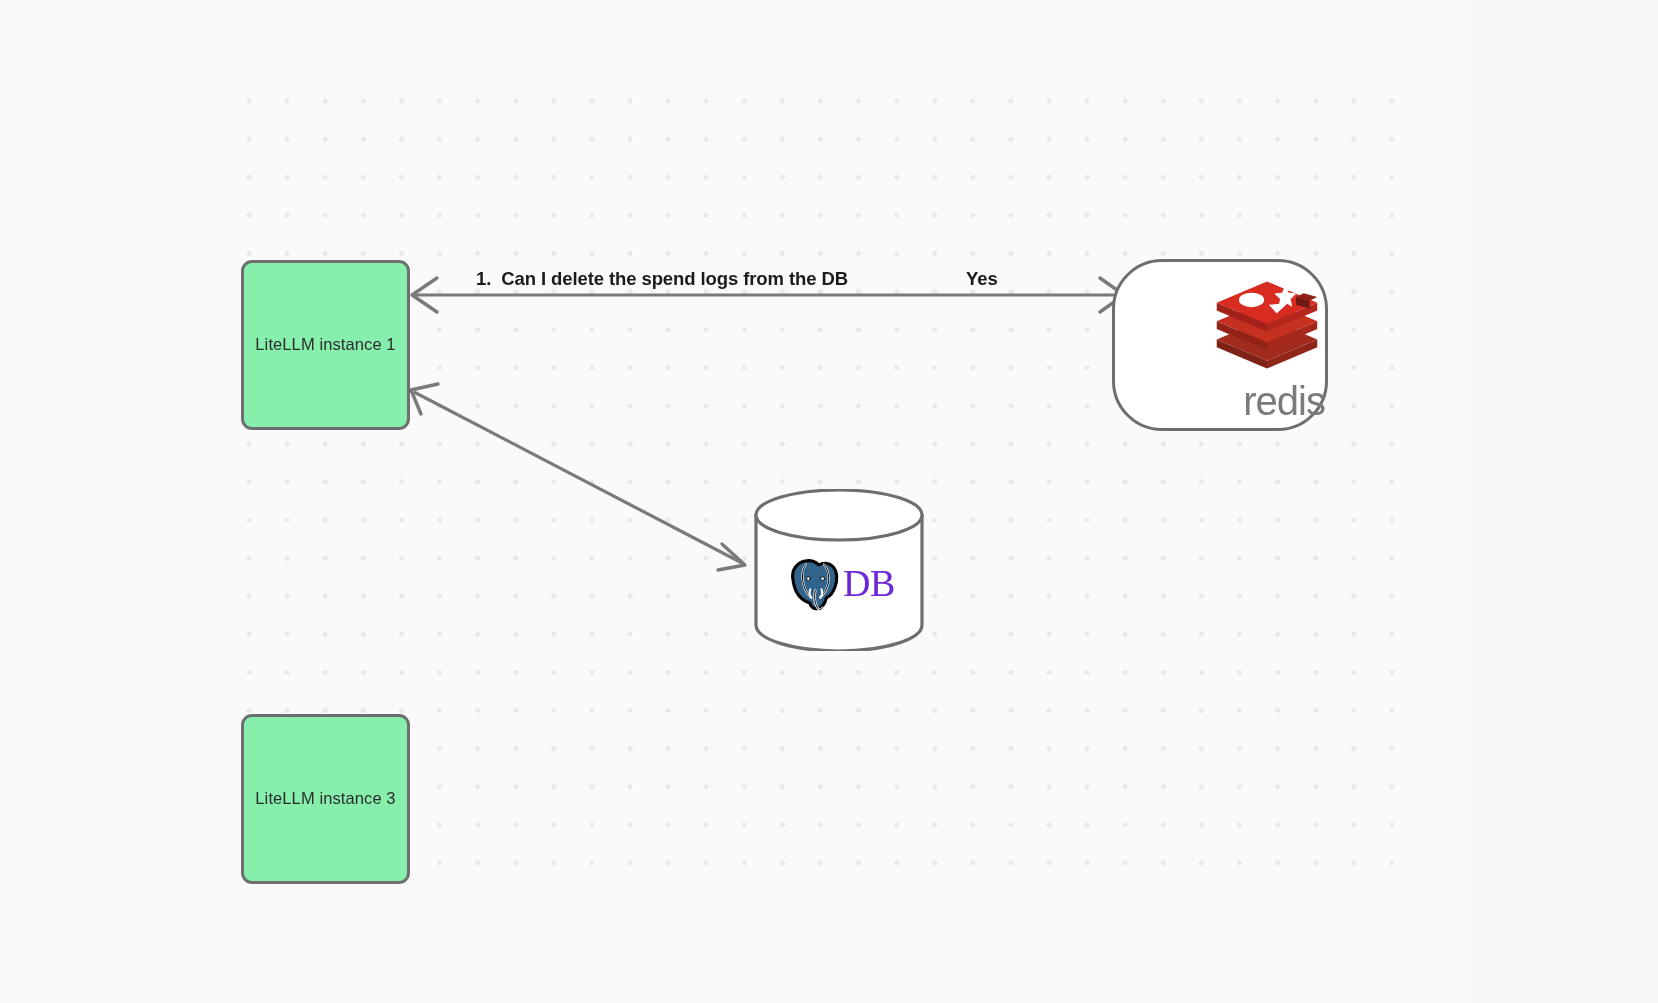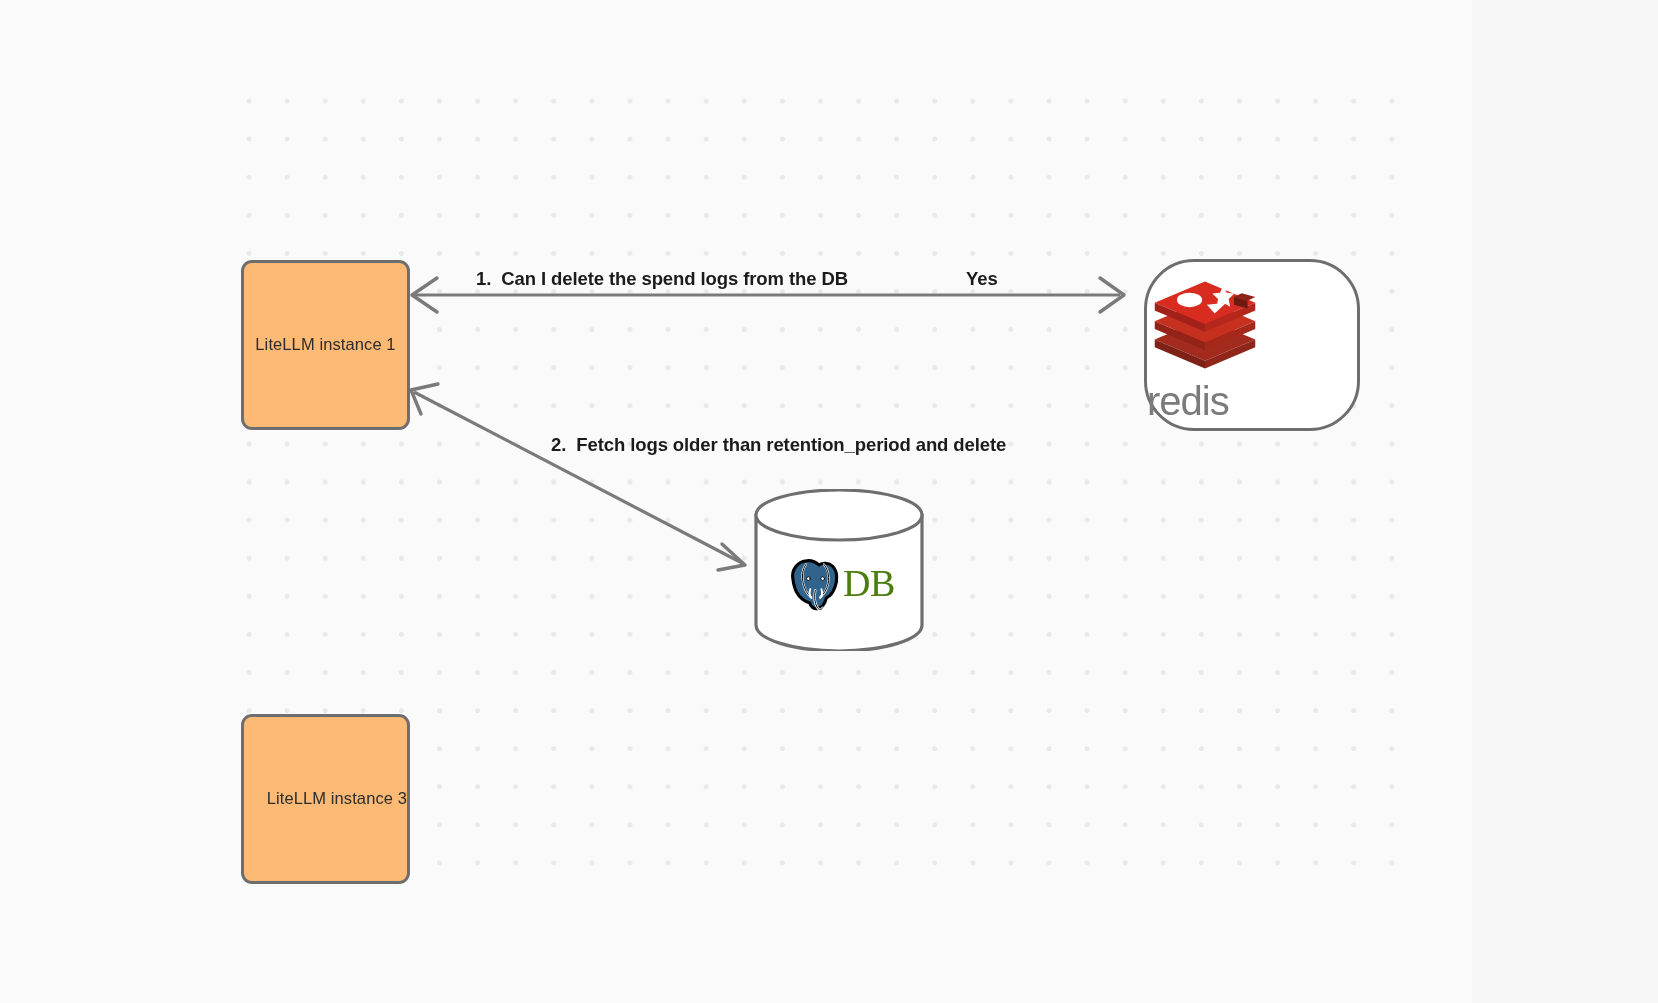--- a/index.html
+++ b/index.html
@@ -25,54 +25,53 @@
     height: 812px;
     background-image: radial-gradient(#e9e9e9 2.6px, transparent 2.7px);
     background-size: 38.1px 38.1px;
     background-position: 6px 6px;
     pointer-events: none;
   }
   
   .node-box {
     position: absolute;
     box-sizing: border-box;
-    background: #fdba74;
+    background: #86efac;
     border: 3px solid #6e6e6e;
     border-radius: 11px;
     display: flex;
     align-items: center;
     justify-content: center;
   }
   .node-label {
     font-size: 16.5px;
     color: #2c2c2c;
     letter-spacing: 0.1px;
     text-align: center;
     line-height: 1.2;
   }
   #node-litellm-1 { left: 241px; top: 260px; width: 169px; height: 170px; }
   #node-litellm-2 { left: 241px; top: 487px; width: 169px; height: 170px; }
-  #node-litellm-3 { left: 241px; top: 714px; width: 169px; height: 170px; justify-content: flex-end; }
+  #node-litellm-3 { left: 241px; top: 714px; width: 169px; height: 170px; }
 
   
   #node-redis {
     position: absolute;
     left: 1112px;
     top: 259px;
     width: 216px;
     height: 172px;
     box-sizing: border-box;
     background: #ffffff;
     border: 3px solid #6e6e6e;
     border-radius: 50px;
     display: flex;
     flex-direction: column;
-    align-items: flex-start;
+    align-items: flex-end;
     justify-content: center;
-    margin-left: 32px;
   }
   #redis-logo-wrap { width: 116px; height: 118px; display:block; }
 
   
   #node-db {
     position: absolute;
     left: 752px;
     top: 489px;
     width: 174px;
     height: 162px;
@@ -84,21 +83,21 @@
     width: 174px; height: 162px;
     display: flex;
     align-items: center;
     justify-content: center;
     padding-top: 26px;
     box-sizing: border-box;
   }
   #db-elephant { width: 62px; height: 62px; display:block; }
   #db-text {
     font-size: 38px;
-    color: #4d7c0f;
+    color: #6d28d9;
     font-family: "Liberation Serif", "DejaVu Serif", serif;
     letter-spacing: -0.5px;
     margin-left: -2px;
   }
 
   
   #edges { position: absolute; left: 0; top: 0; width: 1658px; height: 1003px; pointer-events: none; }
 
   
   .edge-label {
@@ -136,21 +135,20 @@
       <polyline points="438,384 411,390 421,414" fill="none" stroke="#7a7a7a" stroke-width="3.4" stroke-linecap="round" stroke-linejoin="round"></polyline>
 
       <polyline points="722,544 745,565 718,570" fill="none" stroke="#7a7a7a" stroke-width="3.4" stroke-linecap="round" stroke-linejoin="round"></polyline>
     </g>
   </svg>
 
   <div class="edge-label" id="edge-label-1">1.  Can I delete the spend logs from the DB</div>
 
   <div class="edge-label" id="edge-label-1-answer">Yes</div>
 
-  <div class="edge-label" id="edge-label-2">2.  Fetch logs older than retention_period and delete</div>
 
   <div class="node-box" id="node-litellm-1">
     <span class="node-label">LiteLLM instance 1</span>
   </div>
 
 
   <div class="node-box" id="node-litellm-3">
     <span class="node-label">LiteLLM instance 3</span>
   </div>
 

